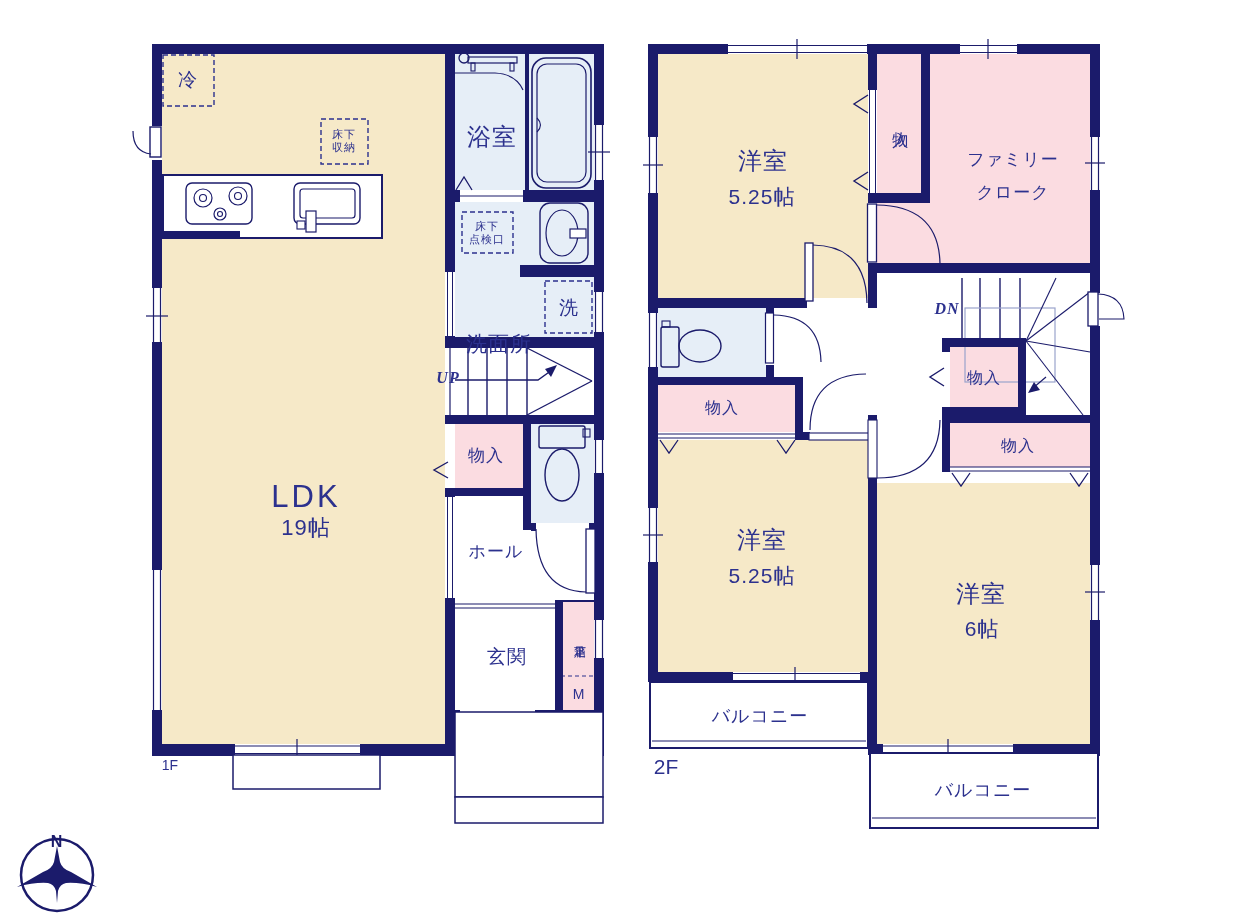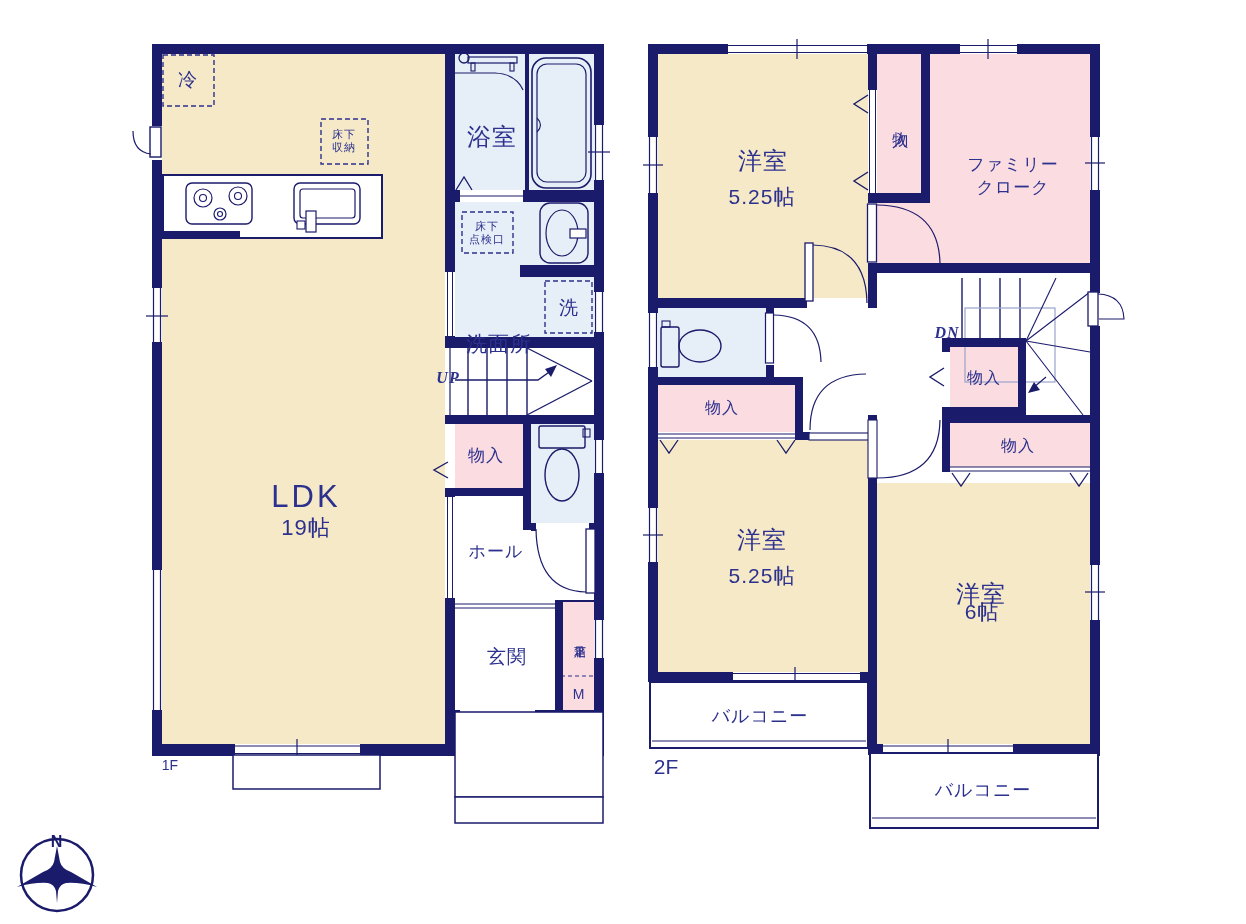--- a/index.html
+++ b/index.html
@@ -358,30 +358,30 @@
 点検口</div>
 <div class="lbl" style="left:569px;top:308px;font-size:19px;">洗</div>
 <div class="lbl" style="left:486px;top:456px;font-size:17px;">物入</div>
 <div class="lbl vert" style="left:579px;top:637px;font-size:12px;">下足箱</div>
 <div class="lbl" style="left:579px;top:694px;font-size:14px;">M</div>
 <div class="lbl updn" style="left:432px;top:378px;font-size:16px;margin-left:16px;">UP</div>
 <div class="lbl" style="left:170px;top:765px;font-size:14px;letter-spacing:0;">1F</div>
 
 <div class="lbl" style="left:763px;top:161px;font-size:24px;">洋室</div>
 <div class="lbl" style="left:762px;top:197px;font-size:21px;">5.25帖</div>
-<div class="lbl" style="left:1013px;top:176px;font-size:17px;line-height:23px;">ファミリー
+<div class="lbl" style="left:1013px;top:176px;font-size:17px;line-height:33px;">ファミリー
 クローク</div>
 <div class="lbl vert" style="left:900px;top:119px;font-size:16px;">物入</div>
 <div class="lbl" style="left:722px;top:408px;font-size:16px;">物入</div>
 <div class="lbl" style="left:984px;top:378px;font-size:16px;">物入</div>
 <div class="lbl" style="left:1018px;top:446px;font-size:16px;">物入</div>
-<div class="lbl updn" style="left:947px;top:309px;font-size:16px;margin-top:24px;">DN</div>
+<div class="lbl updn" style="left:947px;top:309px;font-size:16px;">DN</div>
 <div class="lbl" style="left:762px;top:540px;font-size:24px;">洋室</div>
 <div class="lbl" style="left:762px;top:576px;font-size:21px;">5.25帖</div>
 <div class="lbl" style="left:981px;top:594px;font-size:24px;">洋室</div>
-<div class="lbl" style="left:982px;top:612px;font-size:21px;">6帖</div>
+<div class="lbl" style="left:982px;top:629px;font-size:21px;">6帖</div>
 <div class="lbl" style="left:760px;top:716px;font-size:18px;">バルコニー</div>
 <div class="lbl" style="left:983px;top:790px;font-size:18px;">バルコニー</div>
 <div class="lbl" style="left:666px;top:767px;font-size:21px;letter-spacing:0;">2F</div>
 
 <div class="lbl" style="left:57px;top:842px;font-size:16px;font-weight:bold;color:#1b1b6b;">N</div>
 
 </div>
 
 </body></html>

